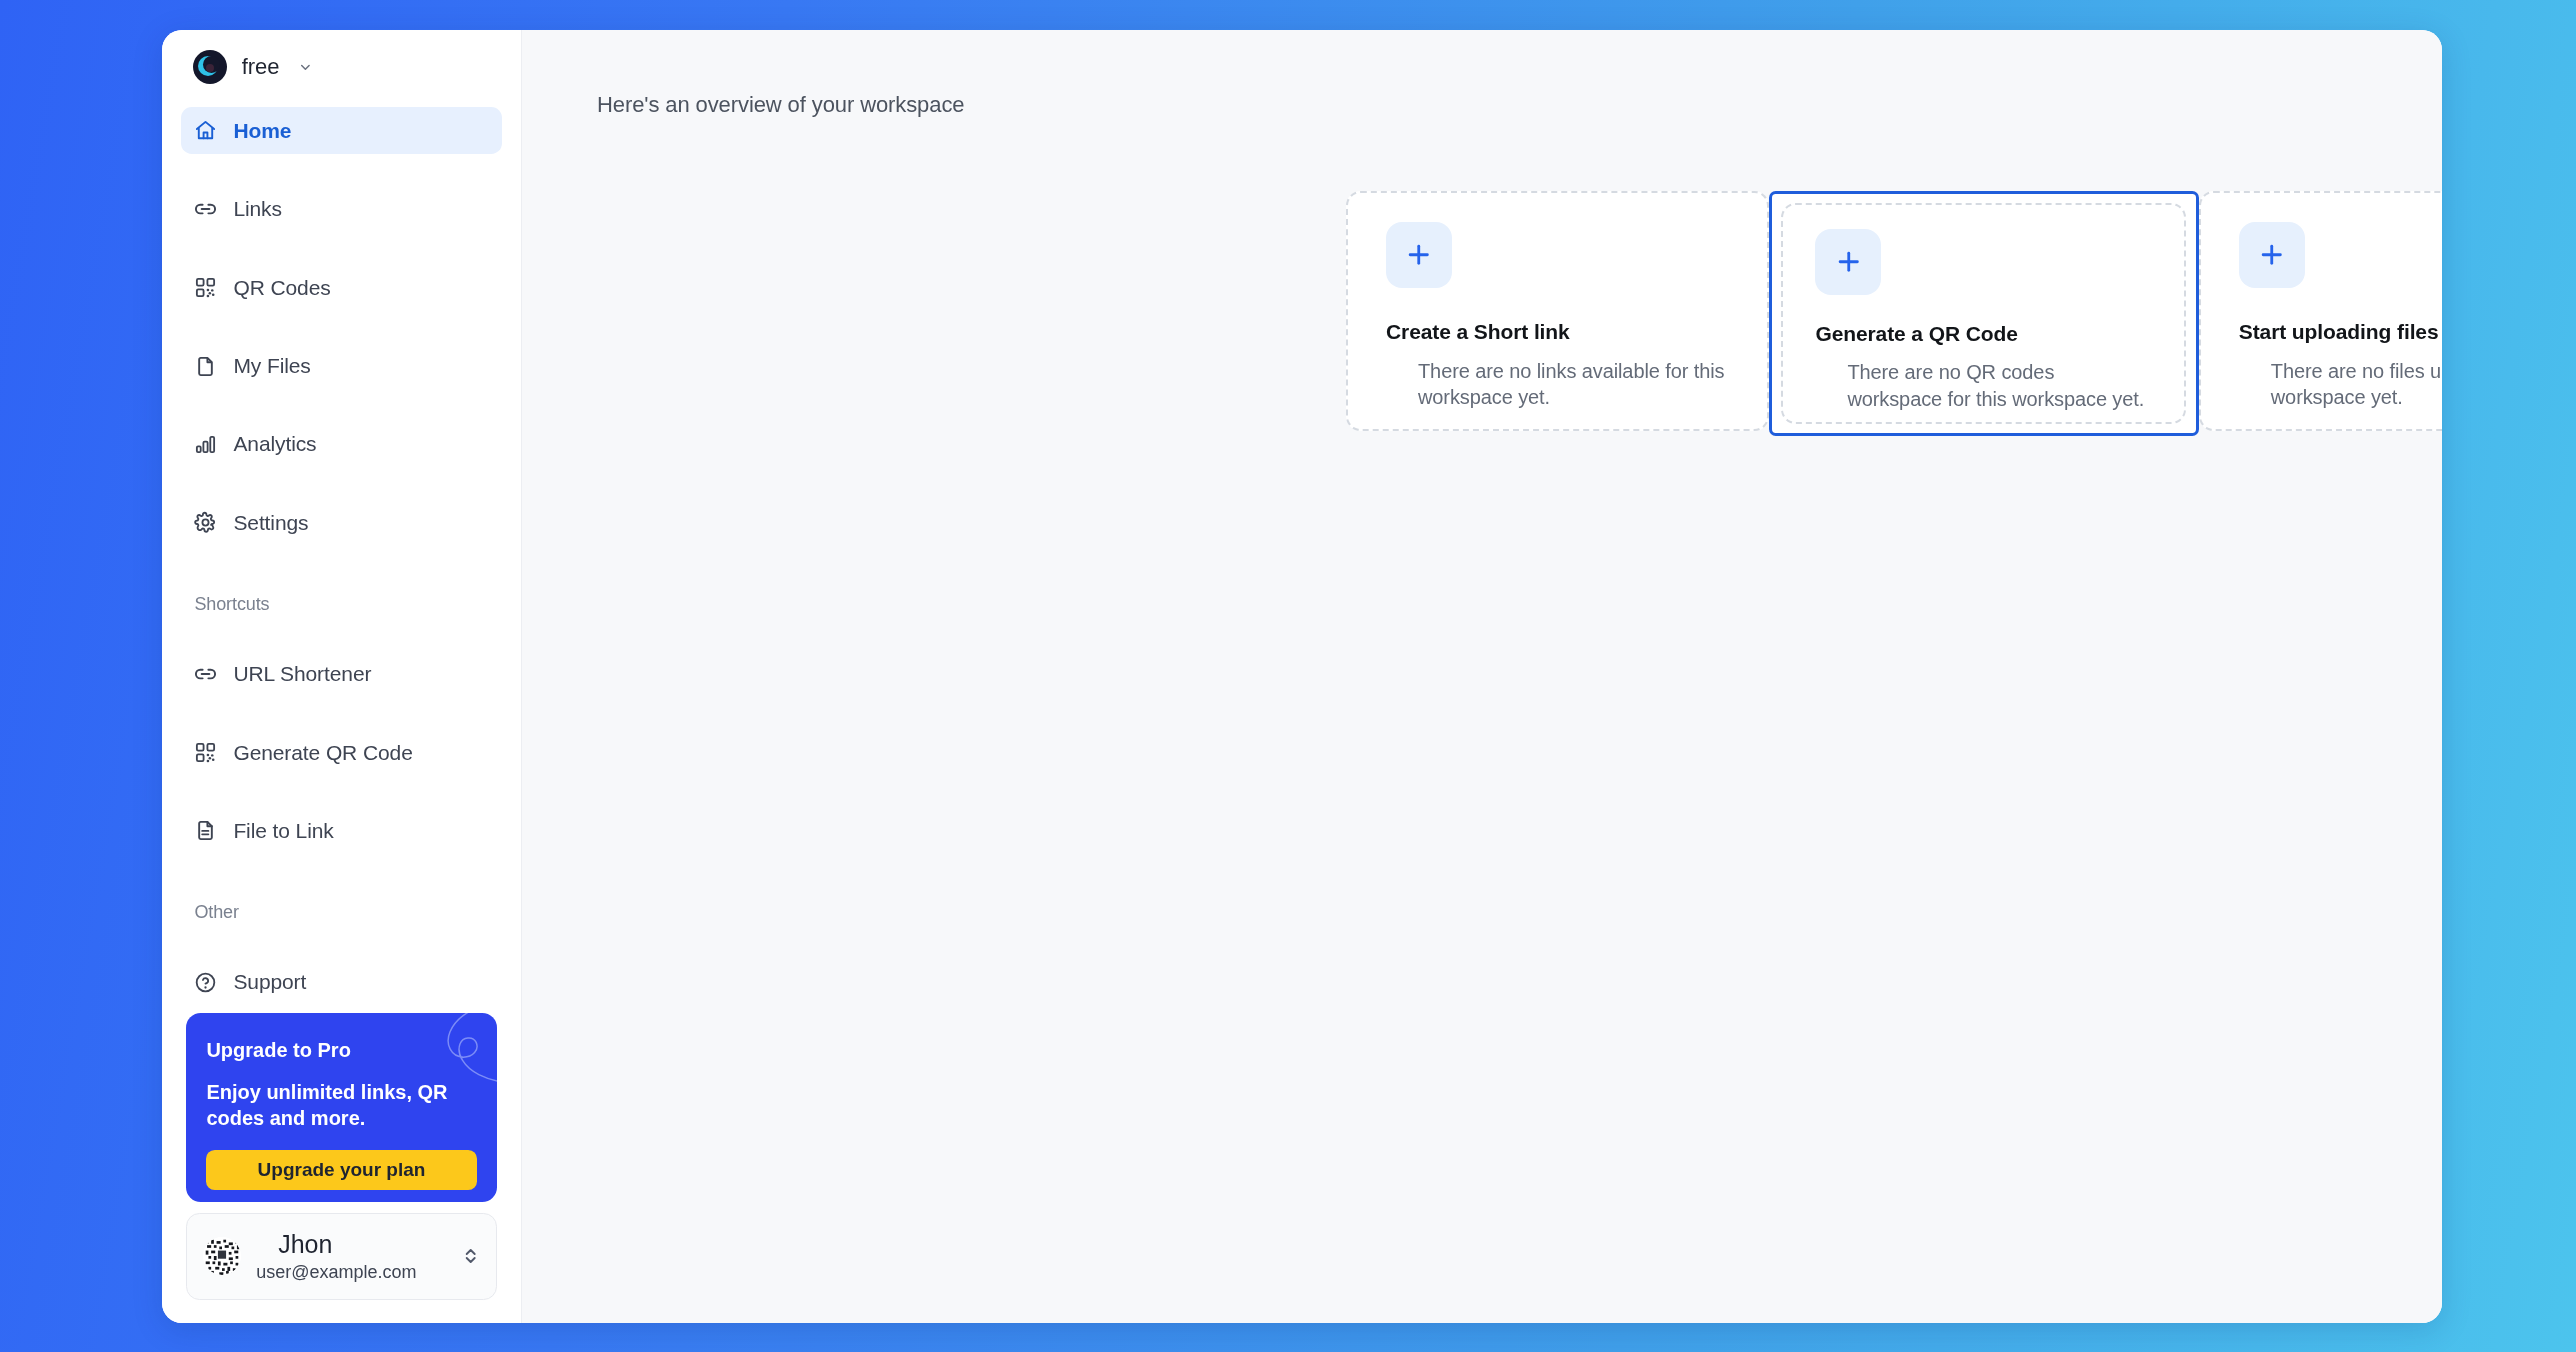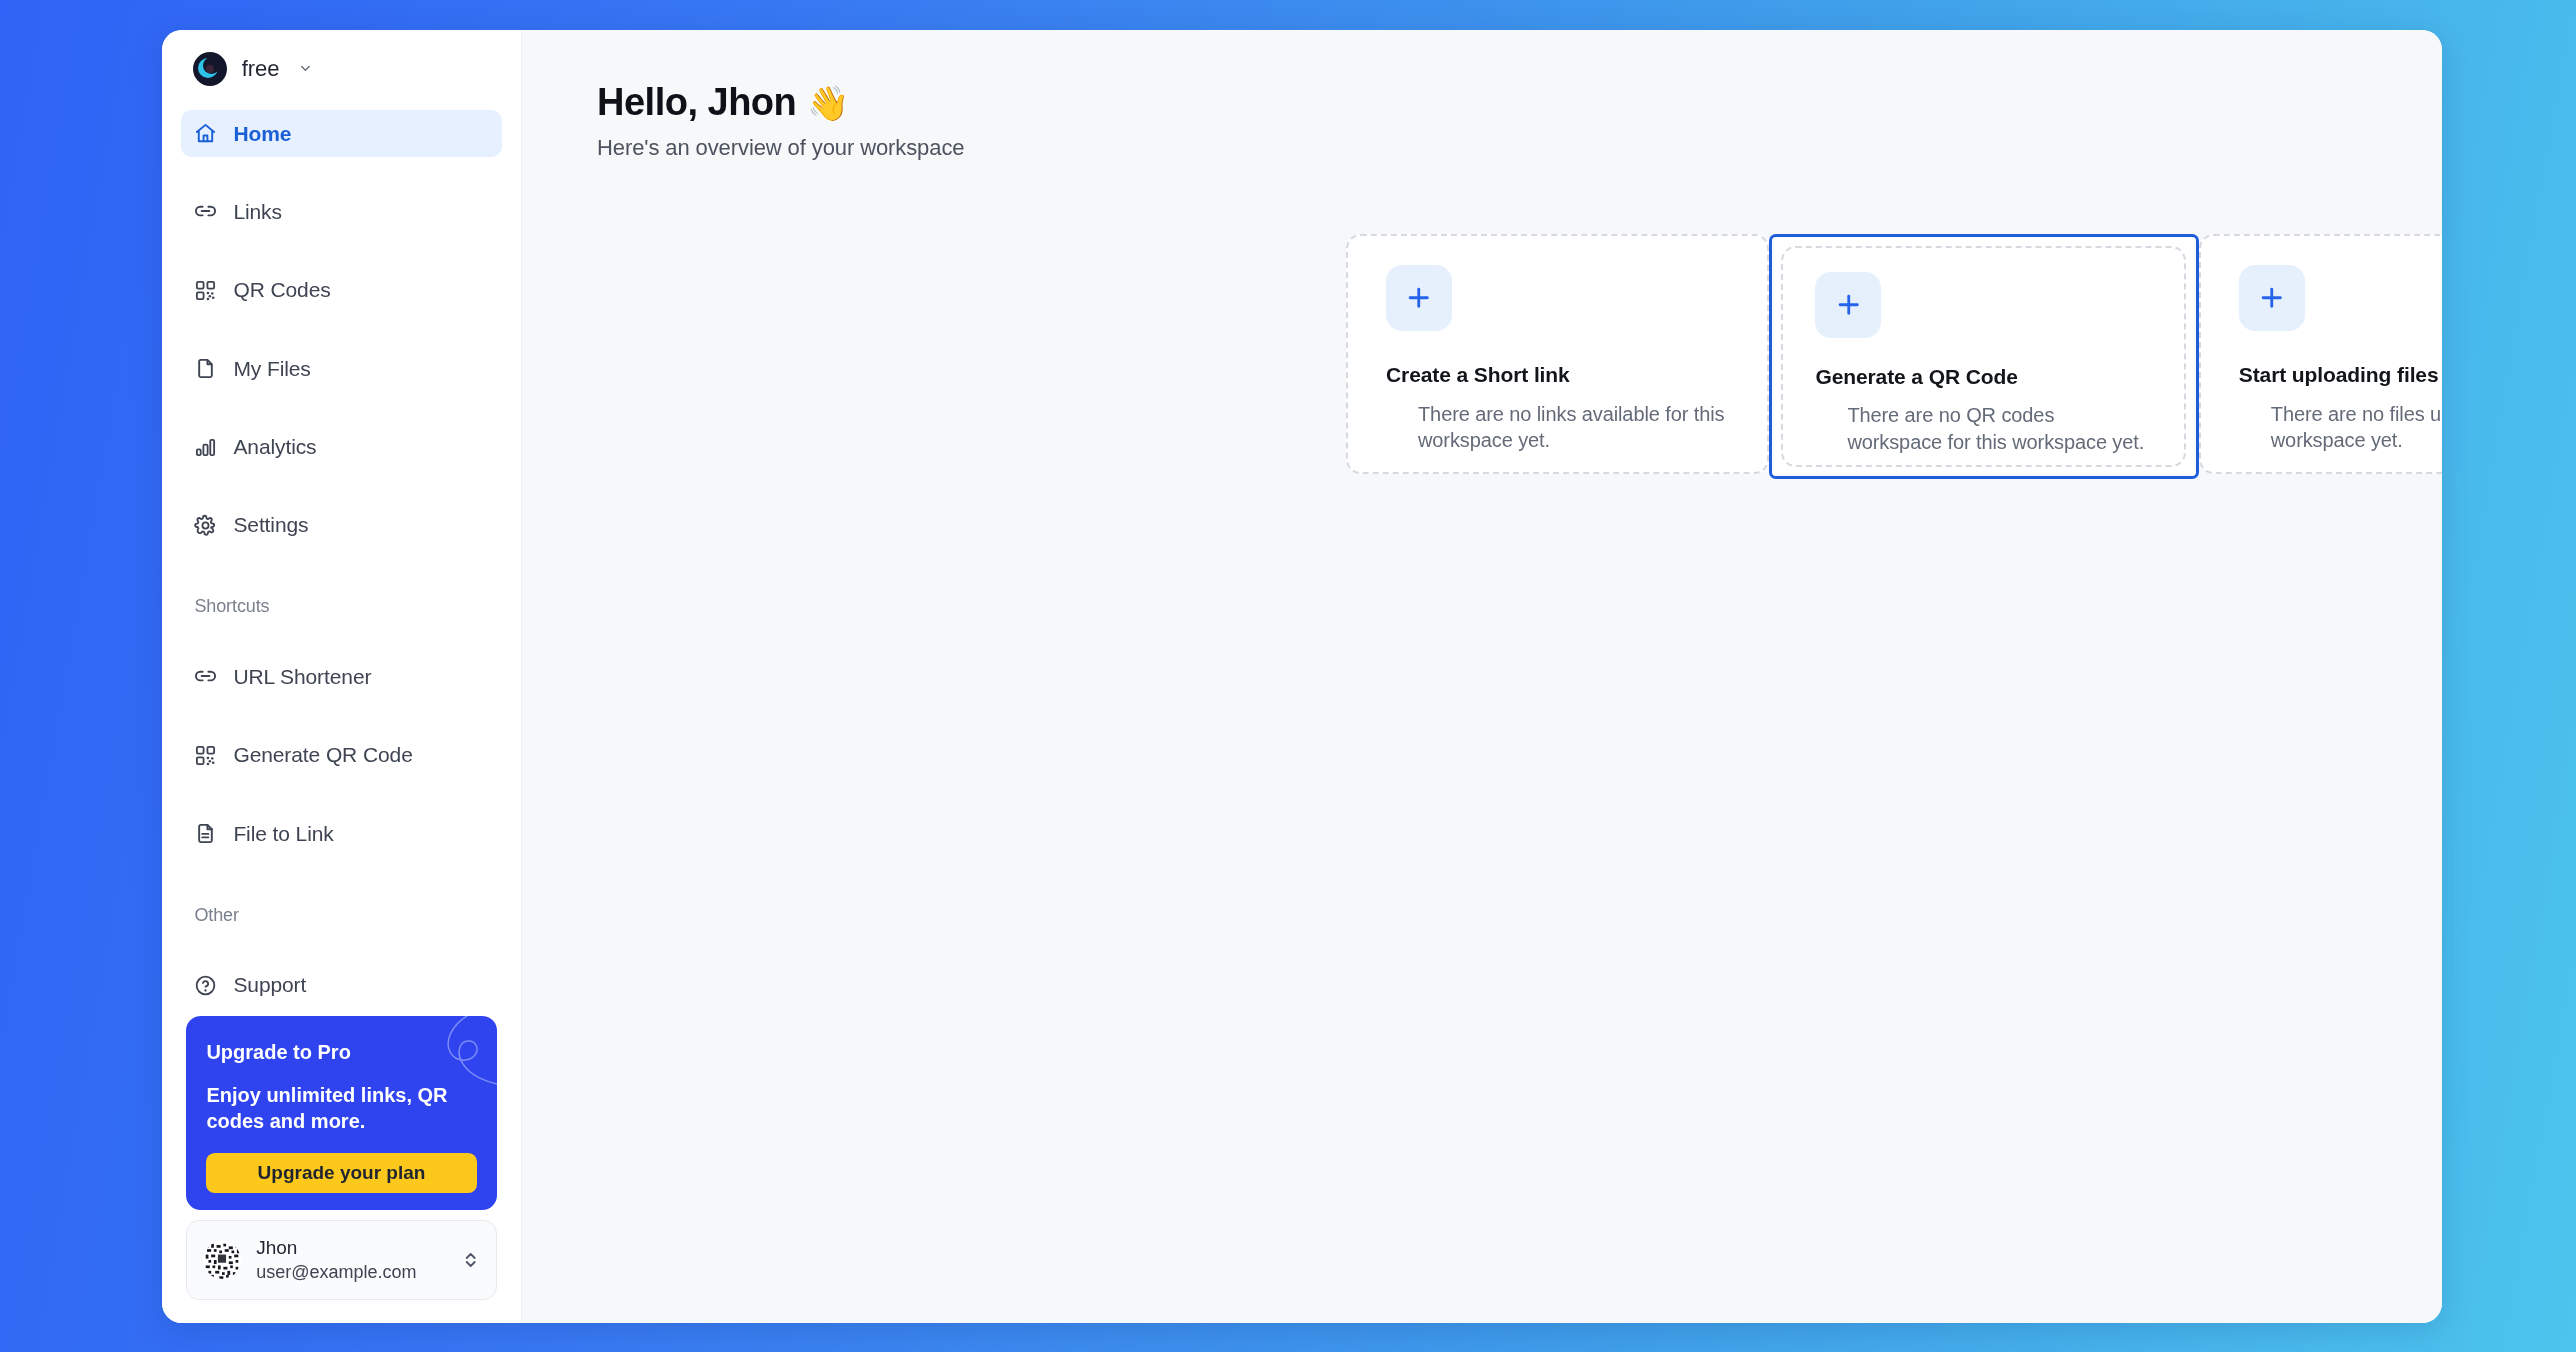--- a/index.html
+++ b/index.html
@@ -205,23 +205,24 @@
   }
   .avatar {
     width: 38px; height: 38px;
     border-radius: 50%;
     flex-shrink: 0;
     overflow: hidden;
     background: #ffffff;
   }
   .user-meta { flex: 1; min-width: 0; }
   .user-name {
-    font-size: 19px;
+    font-size: 25px;
     color: #1f2430;
     line-height: 1.30;
+    margin-left: 22px;
   }
   .user-mail {
     font-size: 18px;
     color: #3e4452;
     line-height: 1.30;
   }
   .chev-updown {
     width: 17.4px; height: 20px;
     color: #51586a;
     flex-shrink: 0;
@@ -525,24 +526,20 @@
       <svg class="chev-updown" viewBox="0 0 16 20" fill="none" stroke="currentColor" stroke-width="1.9" stroke-linecap="round" stroke-linejoin="round">
           <polyline points="4 8 8 4 12 8"></polyline>
           <polyline points="4 12 8 16 12 12"></polyline>
         </svg>
     </div>
 
   </aside>
 
   <main class="main">
 
-    <h1 class="page-title">
-      <span>Hello, Jhon</span>
-      <span class="wave">👋</span>
-    </h1>
     <div class="page-sub">Here's an overview of your workspace</div>
 
     <div class="cards-row">
 
       <div class="card-slot">
         <div class="empty-card">
           <div class="card-plus">
             <svg viewBox="0 0 24 24" fill="none" stroke="currentColor" stroke-width="2.3" stroke-linecap="round">
                 <line x1="12" y1="5" x2="12" y2="19"></line>
                 <line x1="5" y1="12" x2="19" y2="12"></line>

